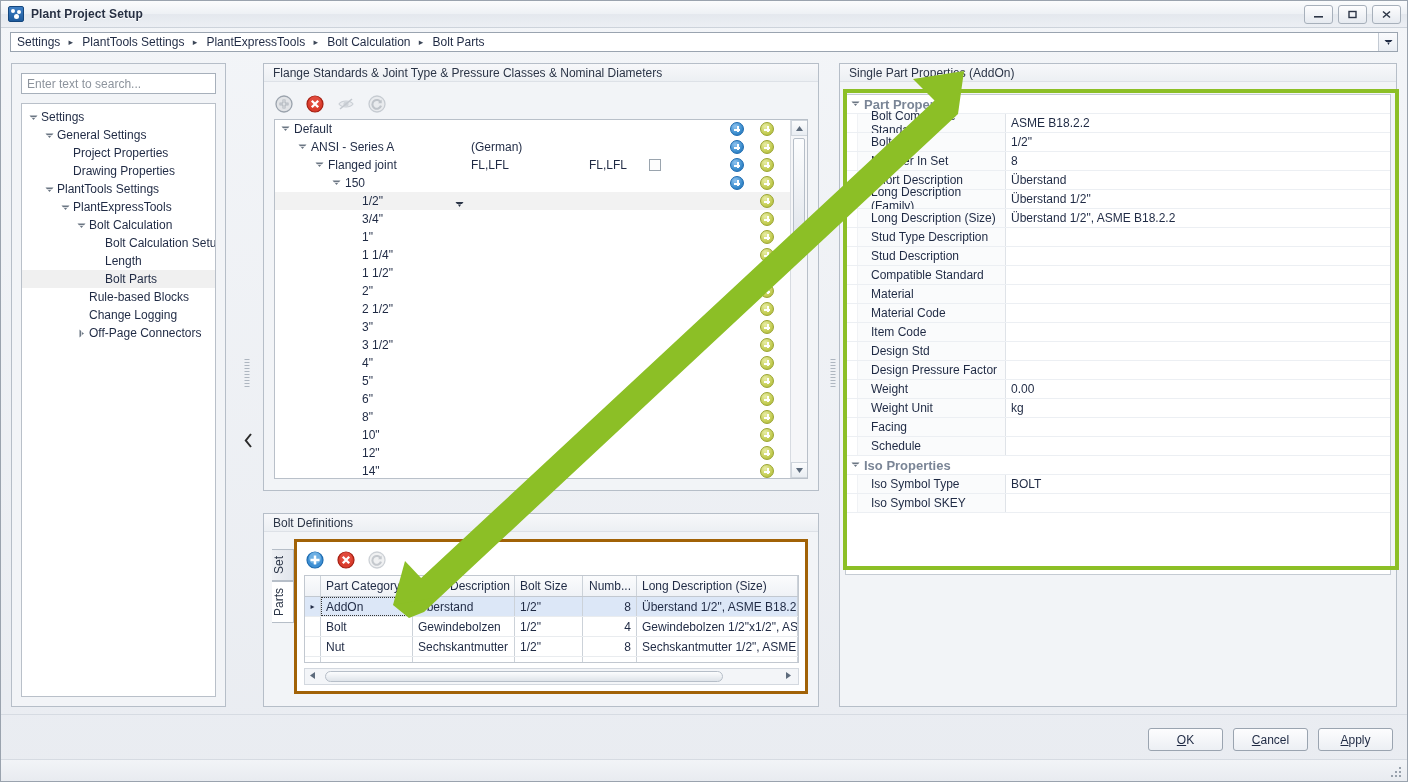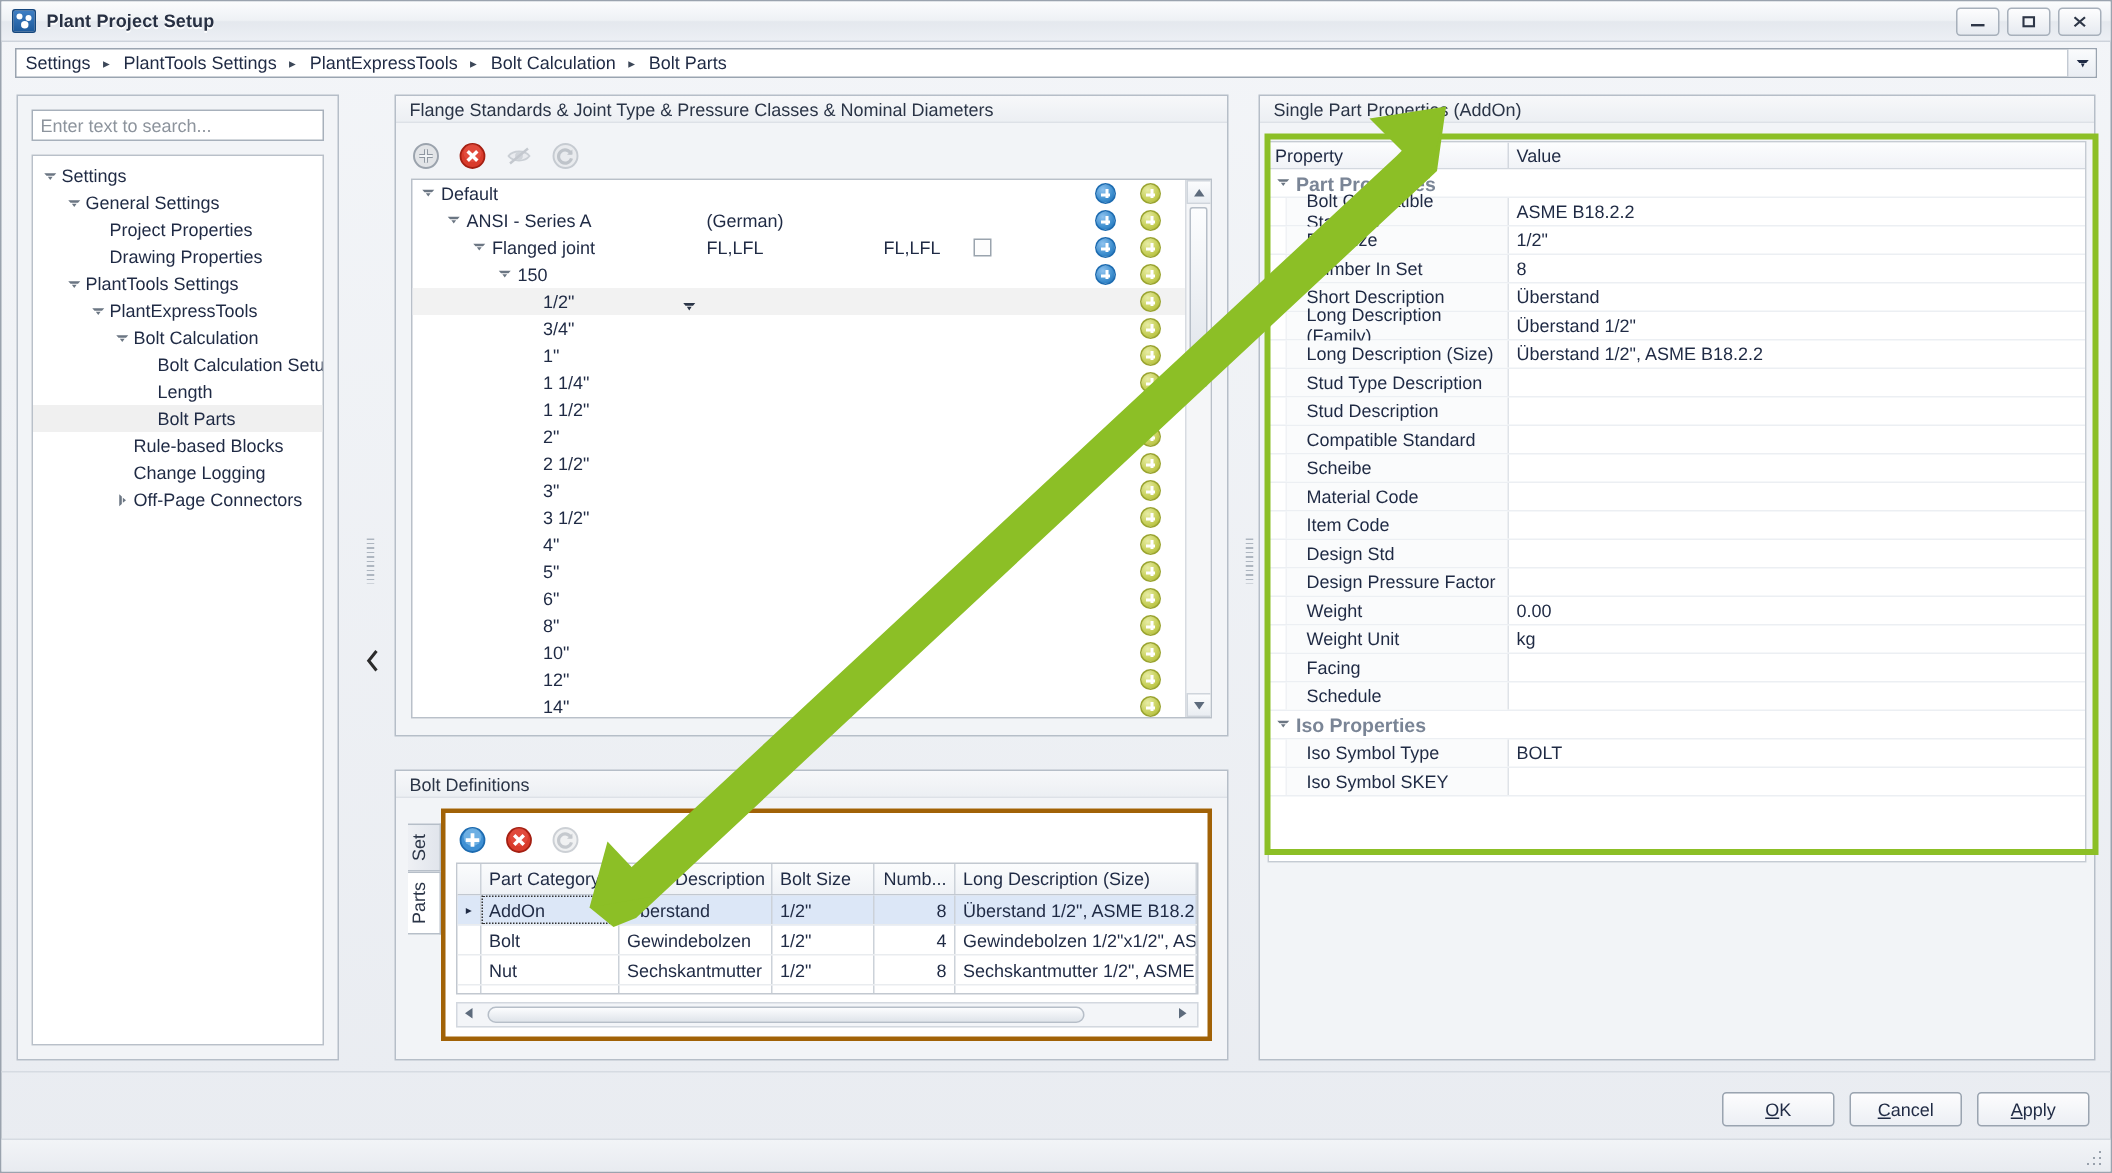--- a/index.html
+++ b/index.html
@@ -739,24 +739,20 @@
                 </svg>
             </span>
           </div>
         </div>
       </div>
     </div>
 
     <div id="prop-panel">
       <div id="prop-title">Single Part Properties (AddOn)</div>
       <div id="prop-grid">
-        <div class="pg-head">
-          <div class="h-prop">Property</div>
-          <div class="h-val">Value</div>
-        </div>
         <div id="prop-rows">
             <div class="pg-cat">
               <span class="cexp"><svg width="9" height="7" viewBox="0 0 9 7">
                   <path d="M0.5 1.5 H8.5 L7 3.2 H2 Z M2.9 3.9 H6.1 L4.5 6 Z" fill="#6b7683"></path>
                 </svg></span>
               <span>Part Properties</span>
             </div>
             <div class="pg-row">
               <div class="r-ind"></div>
               <div class="r-prop">Bolt Compatible Standard</div>
@@ -797,21 +793,21 @@
               <div class="r-prop">Stud Description</div>
               <div class="r-val"></div>
             </div>
             <div class="pg-row">
               <div class="r-ind"></div>
               <div class="r-prop">Compatible Standard</div>
               <div class="r-val"></div>
             </div>
             <div class="pg-row">
               <div class="r-ind"></div>
-              <div class="r-prop">Scheibe</div>
+              <div class="r-prop">Material</div>
               <div class="r-val"></div>
             </div>
             <div class="pg-row">
               <div class="r-ind"></div>
               <div class="r-prop">Material Code</div>
               <div class="r-val"></div>
             </div>
             <div class="pg-row">
               <div class="r-ind"></div>
               <div class="r-prop">Item Code</div>

